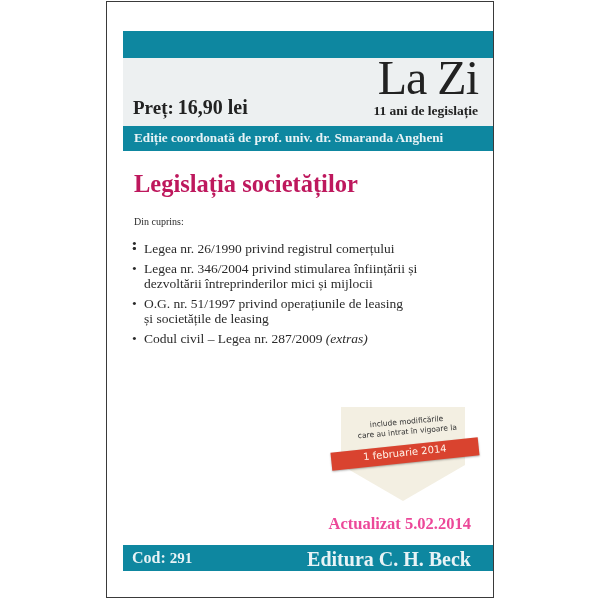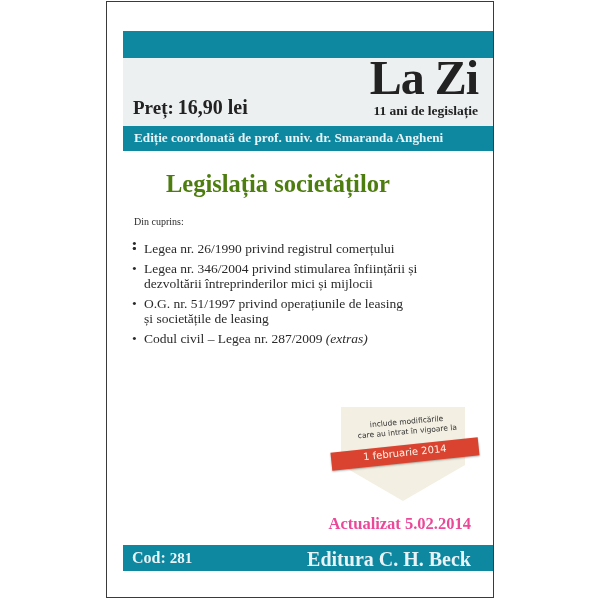--- a/index.html
+++ b/index.html
@@ -16,27 +16,27 @@
     .band-gray { position: absolute; left: 16px; right: 0; top: 56px; height: 68px; background: #edf0f1; }
     .band-edition { position: absolute; left: 16px; right: 0; top: 124px; height: 25px; }
     .price {
       position: absolute; left: 26px; top: 94px; color: #222; font-weight: bold; white-space: nowrap;
     }
     .price .lbl { font-size: 19px; }
     .price .val { font-size: 20px; margin-top: 17px; }
     .brand {
       position: absolute; right: 15px; top: 52px; text-align: right; color: #222;
     }
-    .brand .logo { font-size: 48px; font-weight: bold; line-height: 48px; letter-spacing: -1px; }
+    .brand .logo { font-size: 48px; font-weight: normal; line-height: 48px; letter-spacing: -1px; }
     .brand .sub { font-size: 13.5px; font-weight: bold; line-height: 16px; margin-top: 1px; }
     .edition-text {
       position: absolute; left: 27px; top: 128px; color: #e8f3f6; font-weight: bold; font-size: 13.2px; white-space: nowrap;
     }
     .title {
-      position: absolute; left: 27px; top: 168px; font-size: 24.5px; font-weight: bold; color: #4d7c0f; white-space: nowrap; margin-left: 32px;
+      position: absolute; left: 27px; top: 168px; font-size: 24.5px; font-weight: bold; color: #be185d; white-space: nowrap;
     }
     .intro { position: absolute; left: 27px; top: 214px; font-size: 10px; color: #2a2a2a; text-align: right; }
     .items { position: absolute; left: 18px; top: 234px; margin: 0; padding: 0; list-style: none; }
     .items li {
       position: relative; padding-left: 19px; font-size: 13.5px; color: #2a2a2a; line-height: 15px; margin-bottom: 5px; width: 300px;
     }
     .items li .bullet { position: absolute; left: 7px; top: 0; }
     .items li i { font-style: italic; text-align: center; }
     .badge { position: absolute; left: 220px; top: 397px; width: 160px; height: 100px; }
     .badge .paper {
@@ -113,16 +113,16 @@
     <div class="ribbon">
       <div class="ribbon-text">1 februarie 2014</div>
     </div>
   </div>
 
   <div class="updated">Actualizat 5.02.2014</div>
 
   <div class="band-bottom teal"></div>
   <div class="code">
     <span class="lbl">Cod:</span>
-    <span class="val">281</span>
+    <span class="val">291</span>
   </div>
   <div class="publisher">Editura C. H. Beck</div>
 </div>
 
 </body></html>

